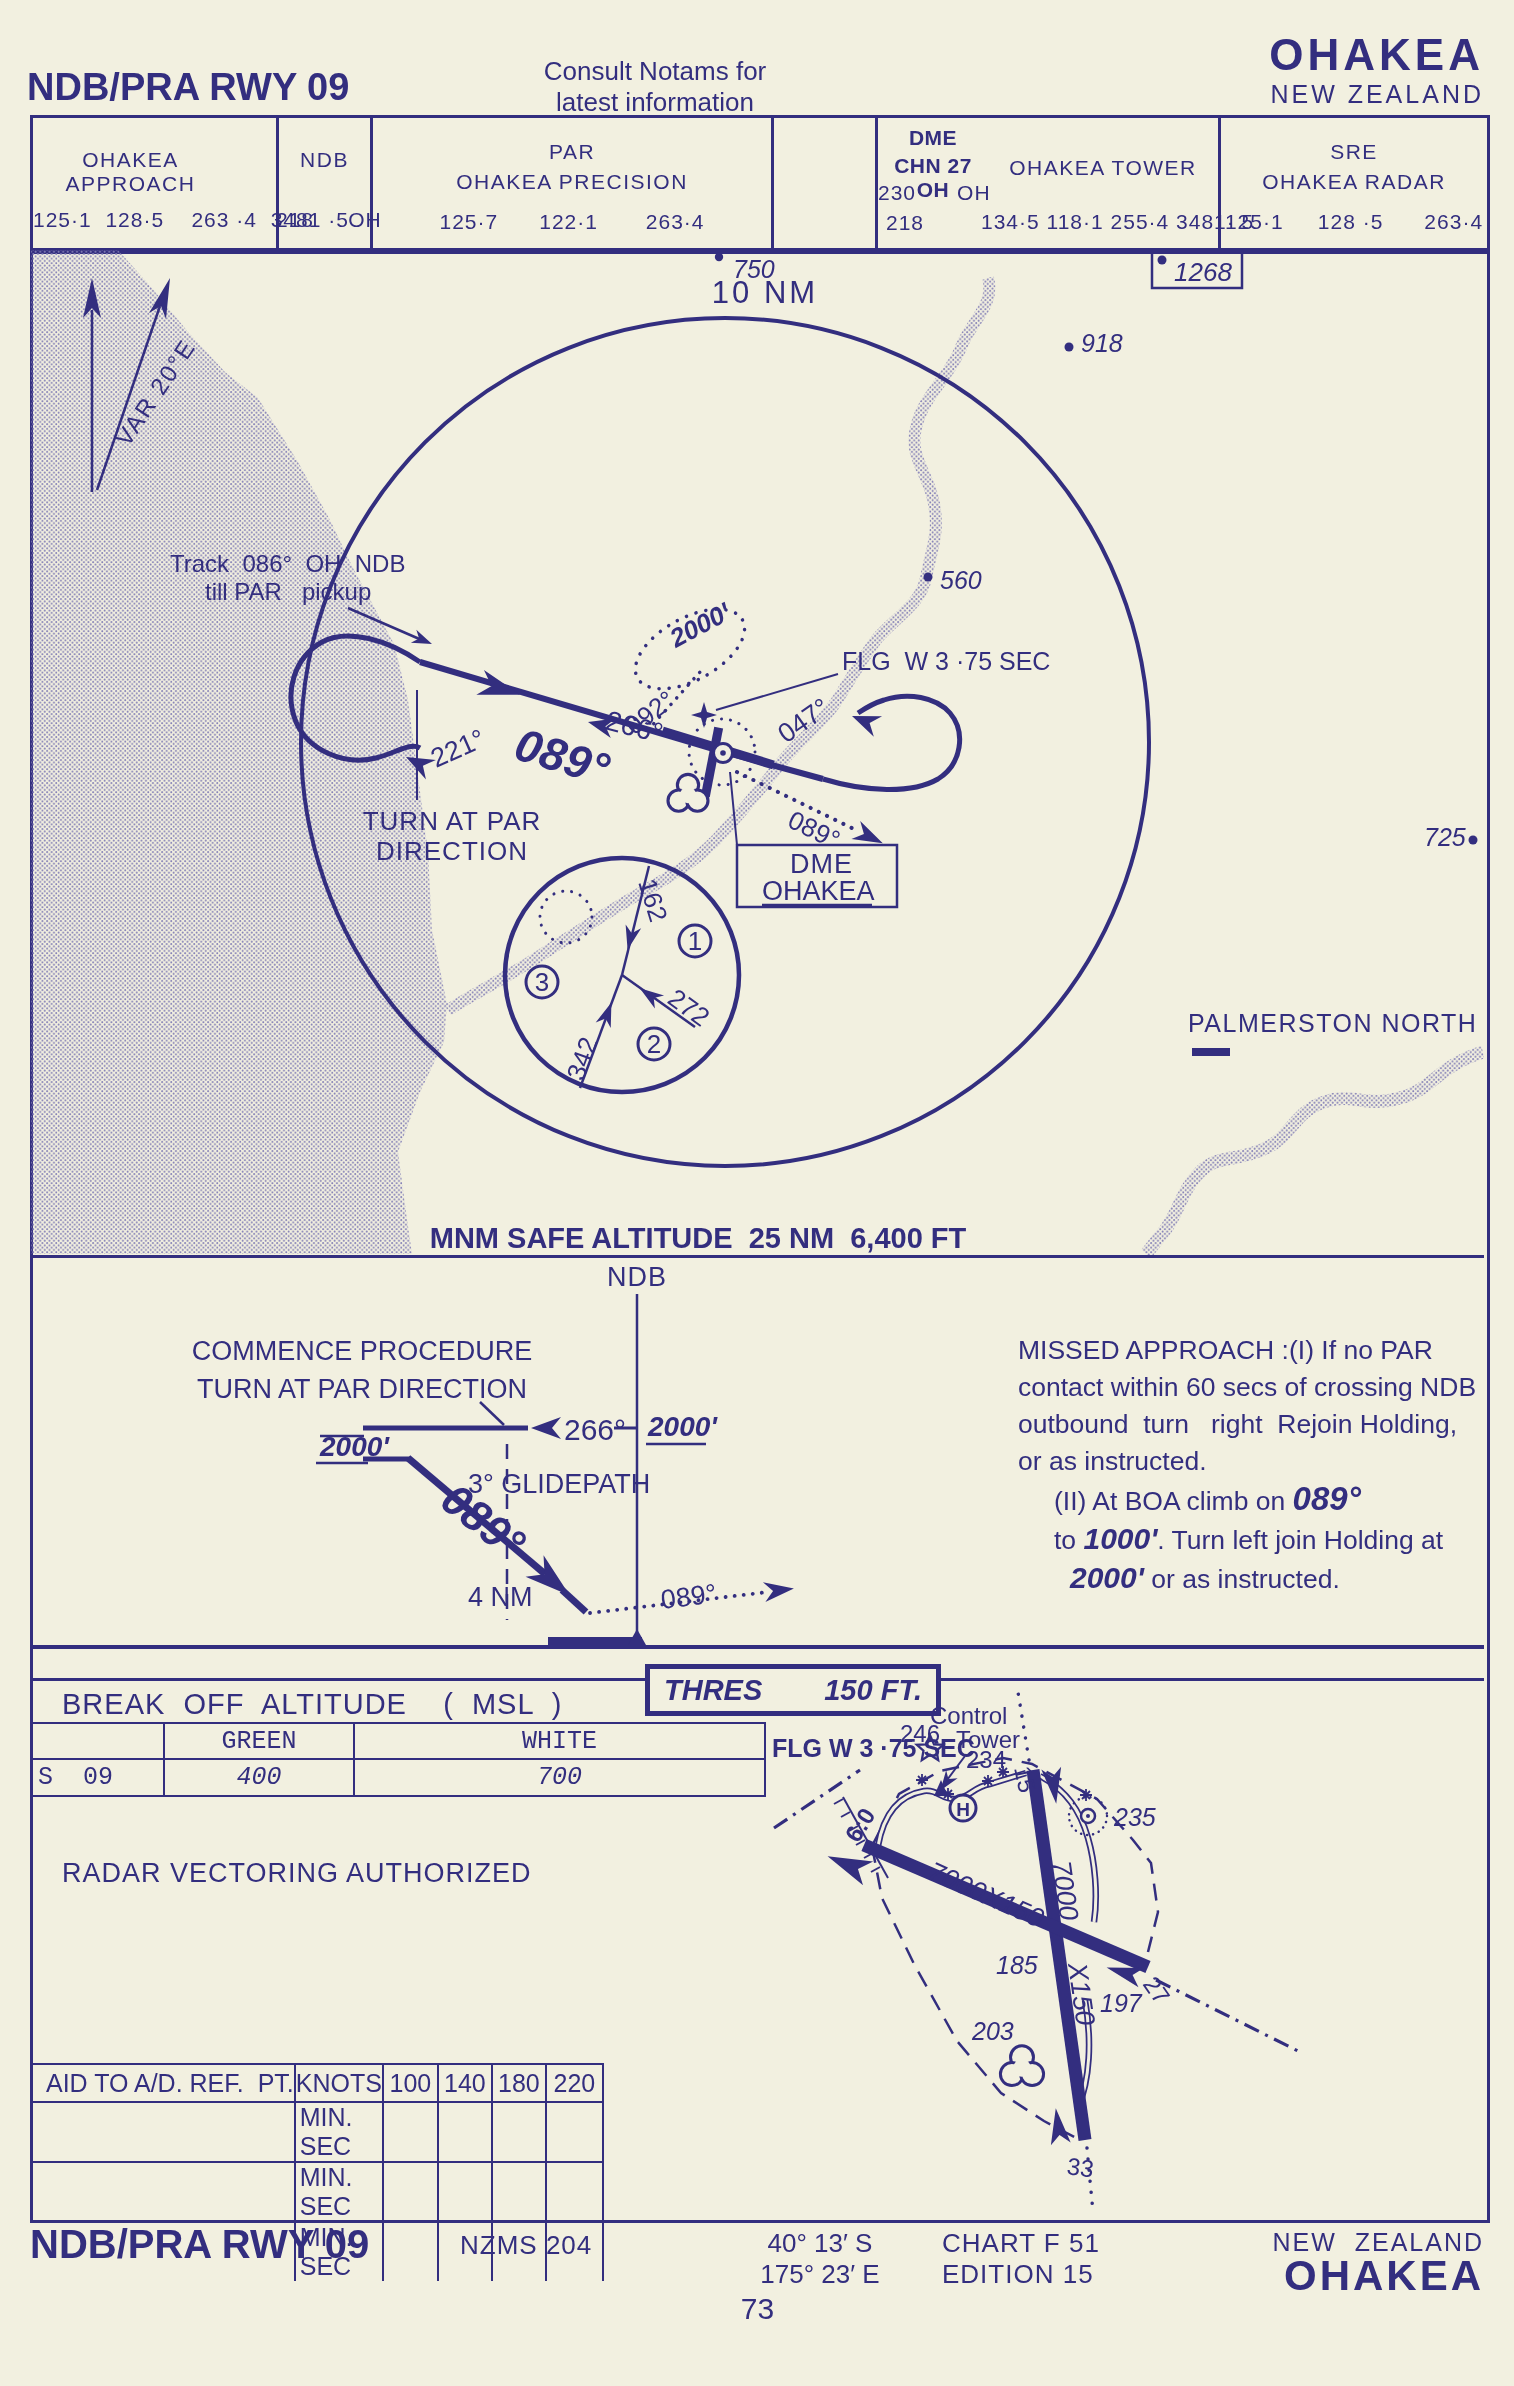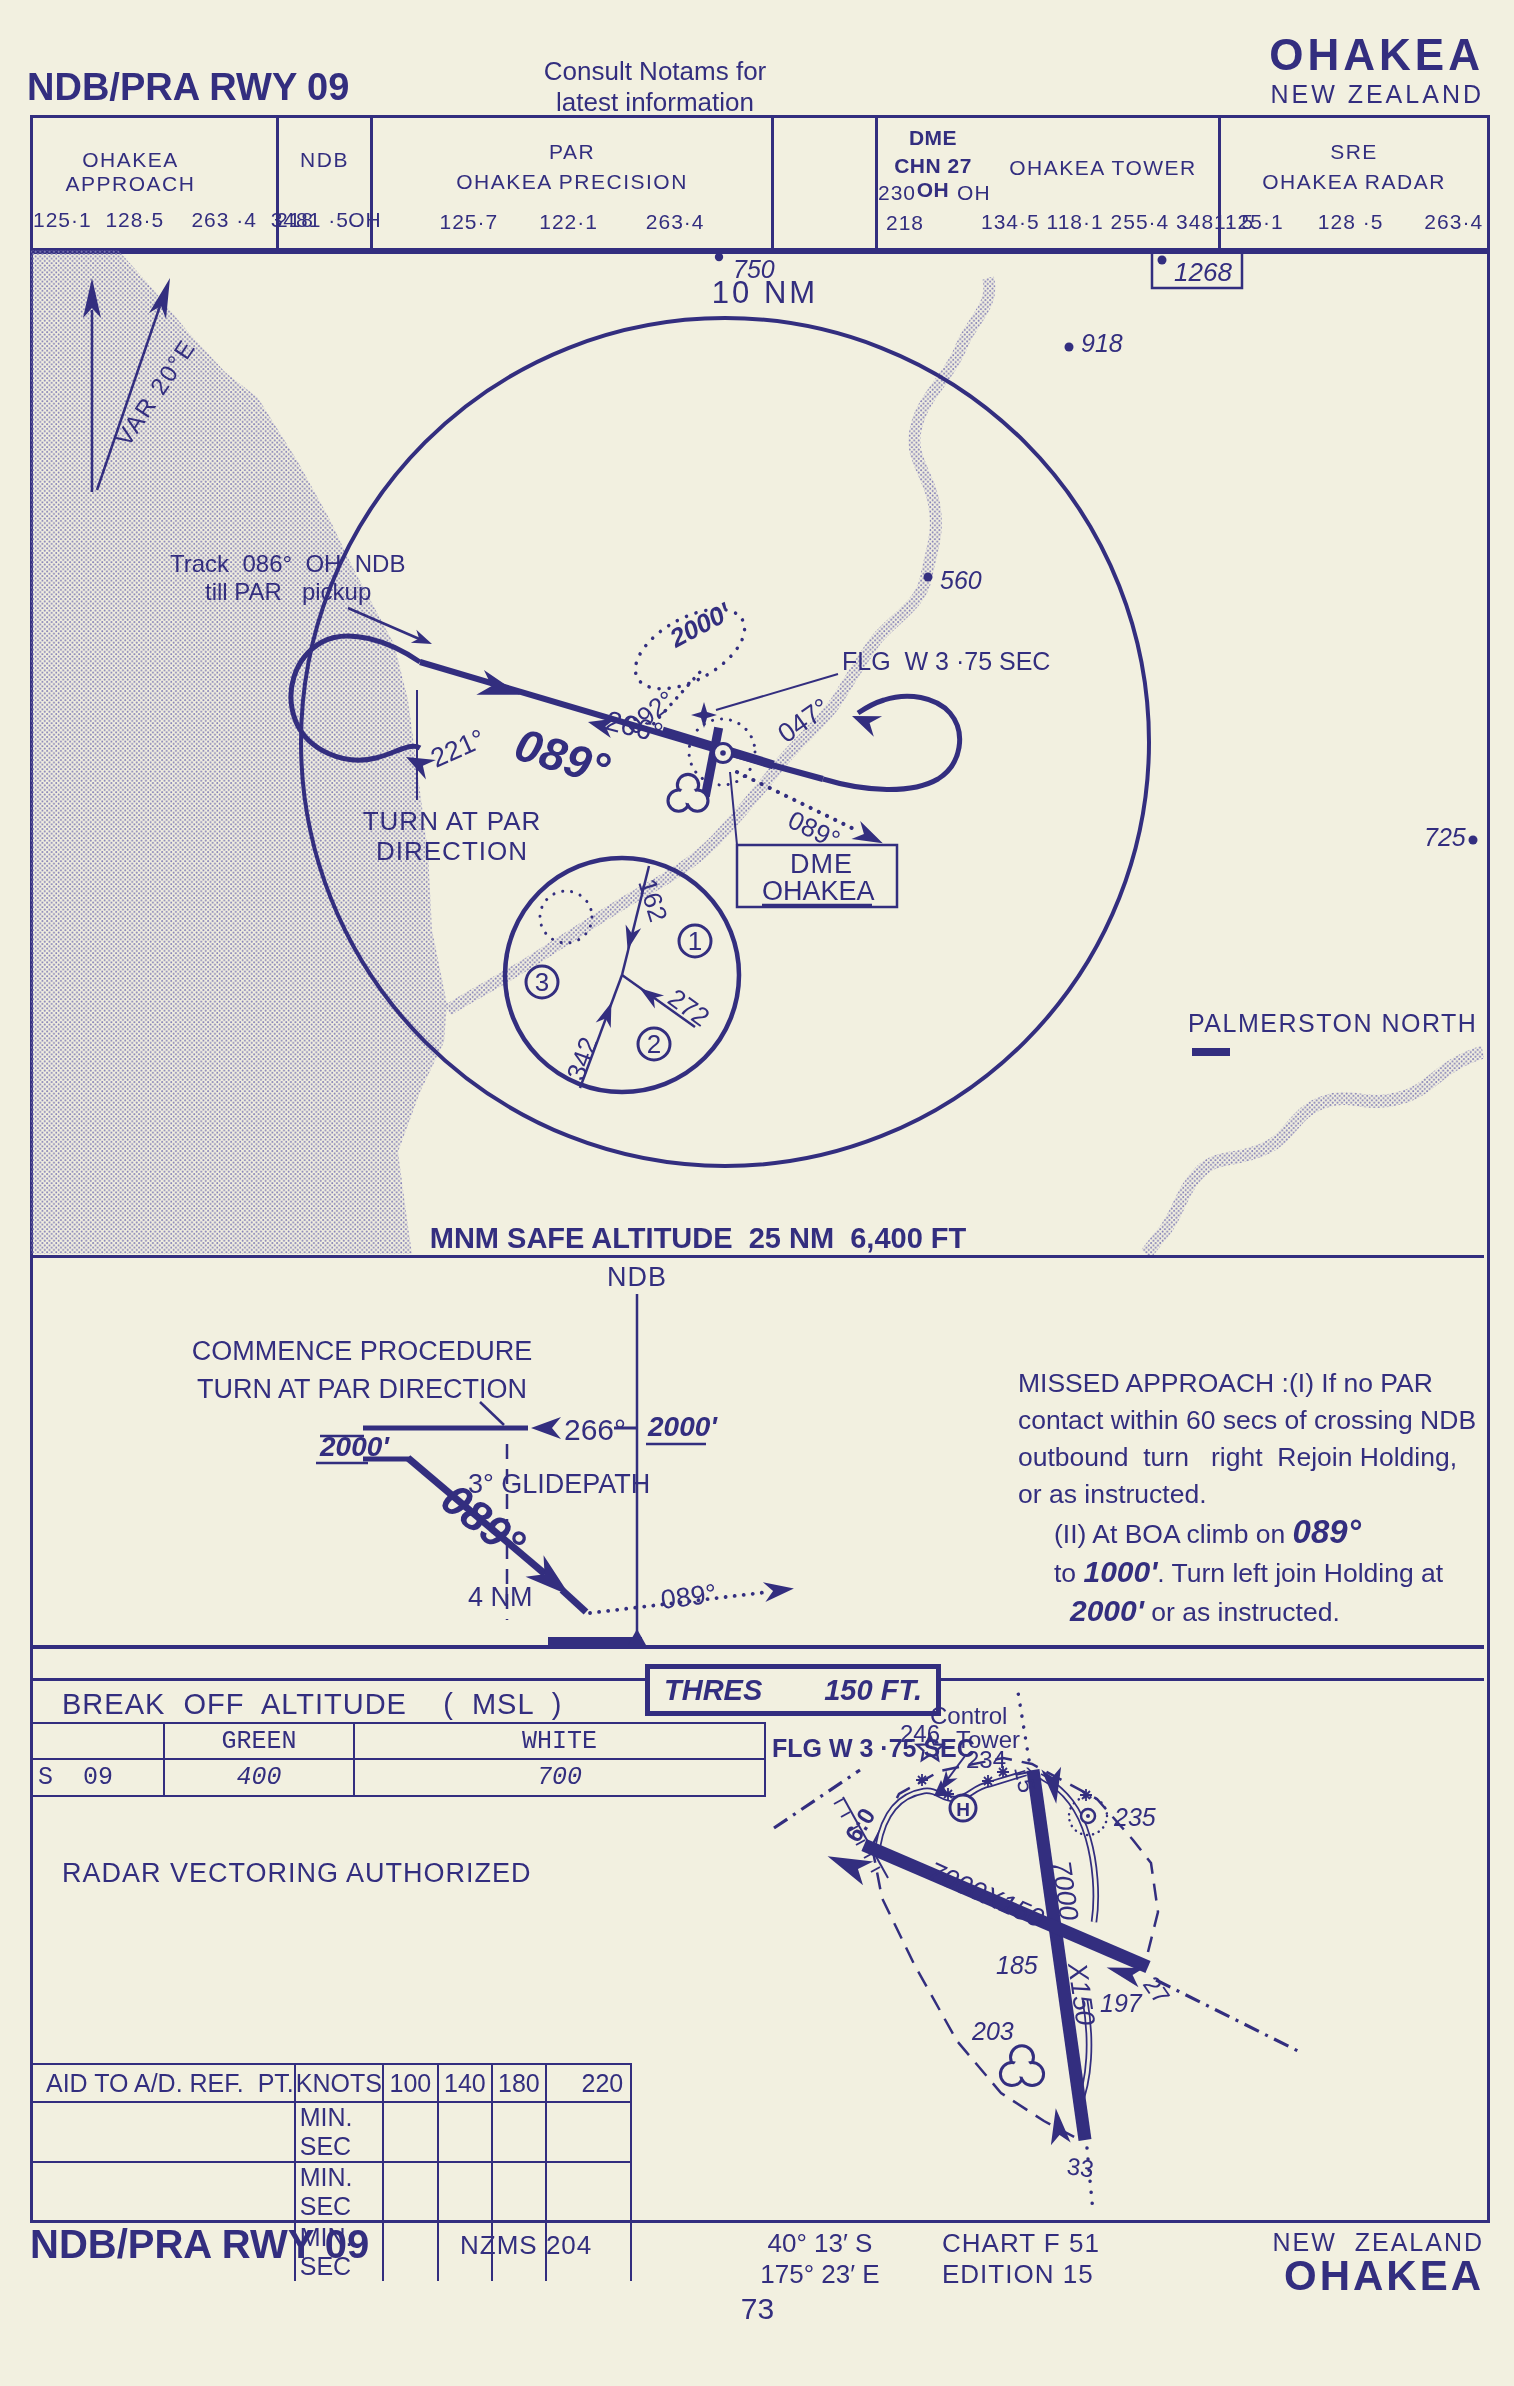--- a/index.html
+++ b/index.html
@@ -219,21 +219,21 @@
 
     <text x="468" y="1493" font-size="27">3° GLIDEPATH</text>
     <text class="bi" transform="translate(438,1505) rotate(38)" font-size="44" font-weight="bold" font-style="italic">089°</text>
     <line x1="507" y1="1444" x2="507" y2="1620" stroke="#332e7f" stroke-width="2.5" stroke-dasharray="15 10"></line>
     <text x="468" y="1606" font-size="27">4 NM</text>
 
     <line x1="548" y1="1641" x2="642" y2="1641" stroke="#332e7f" stroke-width="8"></line>
     <polygon points="628,1645 646,1645 637,1629" fill="#332e7f"></polygon>
   </svg>
 
-  <div class="abs" style="left:1018px;top:1332px;width:460px;margin-top:33px;">
+  <div class="abs" style="left:1018px;top:1332px;width:460px;">
     <div class="missed-line">MISSED APPROACH :(I) If no PAR</div>
     <div class="missed-line">contact within 60 secs of crossing NDB</div>
     <div class="missed-line pre">outbound  turn   right  Rejoin Holding,</div>
     <div class="missed-line">or as instructed.</div>
     <div class="missed-line" style="margin-left:36px;">
       <span>(II) At BOA climb on </span><span class="bi" style="font-size:33px;">089°</span>
     </div>
     <div class="missed-line" style="margin-left:36px;">
       <span>to </span><span class="bi" style="font-size:30px;">1000'</span><span>. Turn left join Holding at</span>
     </div>
@@ -268,21 +268,21 @@
 
   <div class="abs" style="left:30px;top:2063px;">
     <table class="bo" style="table-layout:fixed;">
       <tbody>
           <tr style="height:38px;">
         <td style="width:174px;border-left:none;padding-left:16px;" class="pre">AID TO A/D. REF.  PT.</td>
         <td style="width:78px;text-align:center;">KNOTS</td>
         <td style="width:53px;text-align:center;">100</td>
         <td style="width:52px;text-align:center;">140</td>
         <td style="width:52px;text-align:center;">180</td>
-        <td style="width:55px;text-align:center;padding-left:28px;">220</td>
+        <td style="width:55px;text-align:center;">220</td>
       </tr>
       <tr style="height:37px;">
         <td style="border-left:none;"></td>
         <td style="padding-left:4px;">MIN. SEC</td>
         <td></td>
             <td></td>
             <td></td>
             <td></td>
       </tr>
       <tr style="height:38px;">

